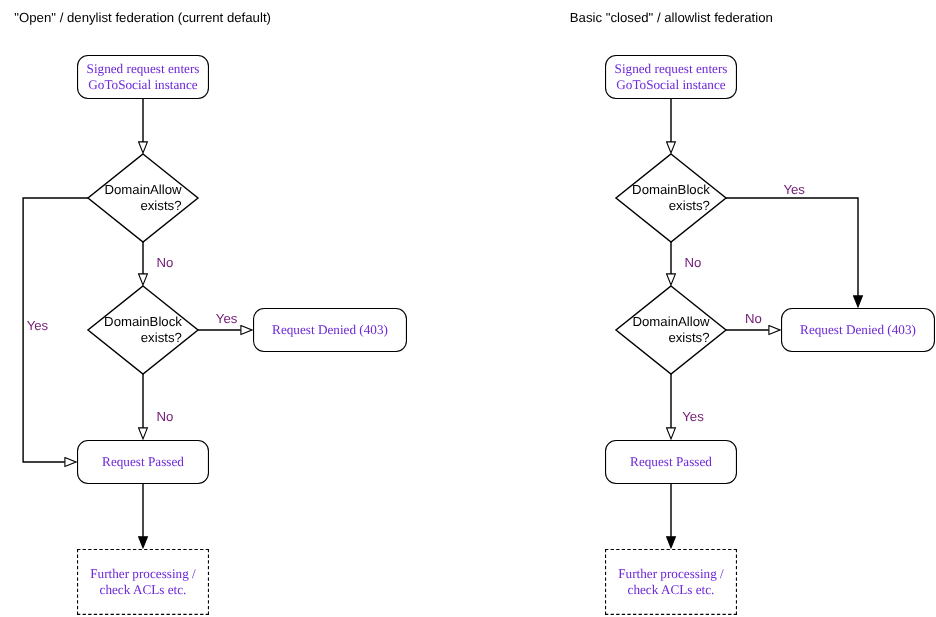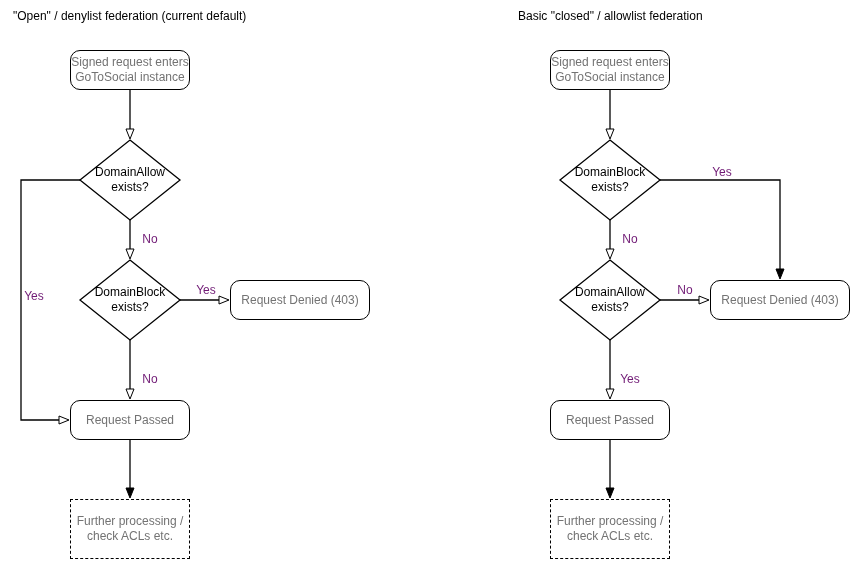--- a/index.html
+++ b/index.html
@@ -33,33 +33,34 @@
     position: absolute;
     box-sizing: border-box;
     background: #ffffff;
     border: 1.3px solid #000000;
     display: flex;
     align-items: center;
     justify-content: center;
     text-align: center;
     font-size: 12px;
     line-height: 15px;
-    color: #737373;
+    color: #6d28d9;
     white-space: pre-line;
+    font-family: Liberation Serif, serif;
   }
   .rounded { border-radius: 10px; }
   .dashed  { border-style: dashed; border-width: 1px; }
   .diamond-label {
     position: absolute;
     background: transparent;
     border: none;
     display: flex;
     align-items: center;
     justify-content: center;
-    text-align: center;
+    text-align: right;
     font-size: 12px;
     line-height: 15px;
     color: #000000;
     white-space: pre-line;
   }
   .edge-label {
     position: absolute;
     transform: translate(-50%, -50%);
     font-size: 12px;
     color: #701a75;

